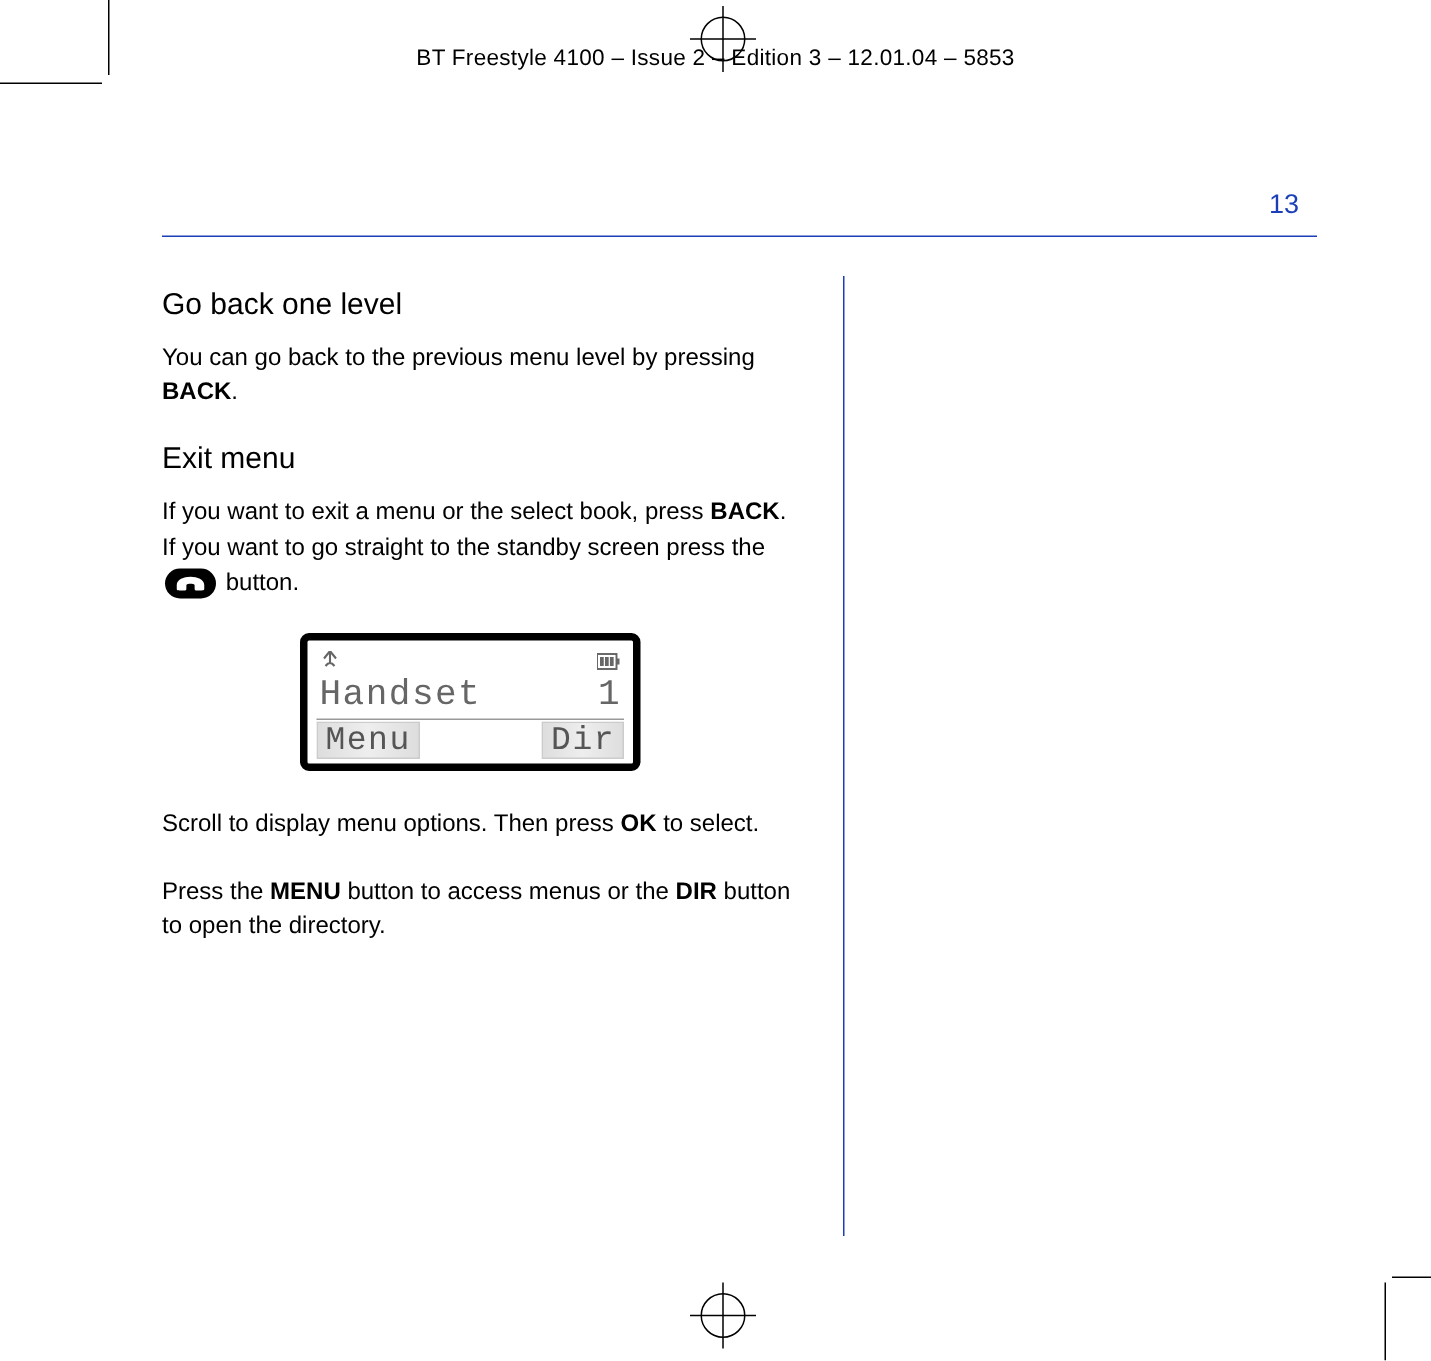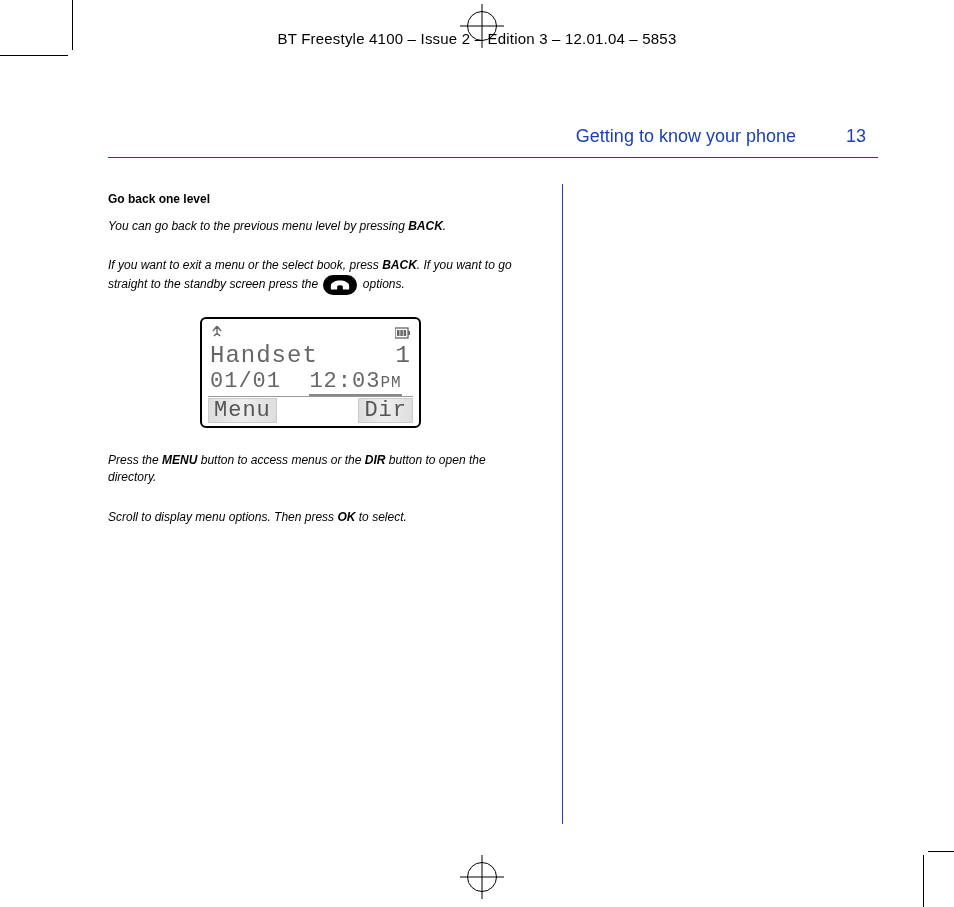--- a/index.html
+++ b/index.html
@@ -73,43 +73,43 @@
     margin-top:26px;
   }
   .col-left { width:420px; }
   .col-right{
     width:1px;
     border-left:1px solid #1a3fb8;
     min-height:640px;
   }
 
   h3.sub {
-    font-size:12px;
-    font-weight:700;
+    font-size:20px;
+    font-weight:400;
     margin:8px 0 12px 0;
   }
-  p { font-size:12px; line-height:1.45; margin:0 0 22px 0;font-style:italic; }
+  p { font-size:16px; line-height:1.45; margin:0 0 22px 0; }
   b { font-weight:700; }
 
   .hang-icon {
     display:inline-flex;
     align-items:center;
     justify-content:center;
     width:34px; height:20px;
     border-radius:10px;
     background:#000;
     vertical-align:middle;
     margin:0 2px;
   }
   .hang-icon svg { width:22px; height:12px; }
 
   .lcd {
     width:205px;
     margin:4px 0 24px 92px;
-    border:2px solid #000000;
+    border:5px solid #000000;
     border-radius:6px;
     padding:5px 6px 3px 6px;
     font-family:"Courier New", monospace;
     color:#666;
     position:relative;
   }
   .lcd-top {
     display:flex; justify-content:space-between; align-items:center;
     height:18px; padding:0 2px;
   }
@@ -146,72 +146,69 @@
 </div>
 <div class="reg reg-bot">
   <div class="hv"></div>
     <div class="circ"></div>
 </div>
 
 <div class="header-line">BT Freestyle 4100 – Issue 2 – Edition 3 – 12.01.04 – 5853</div>
 
 <div class="page">
   <div class="section-title-row">
-    <span>Getting to know your phone</span>
     <span class="page-num">13</span>
   </div>
   <hr class="hr">
 
   <div class="cols">
     <div class="col-left">
 
       <h3 class="sub">Go back one level</h3>
       <p>
         <span>You can go back to the previous menu level by pressing </span><b>BACK</b><span>.</span>
       </p>
 
+      <h3 class="sub">Exit menu</h3>
       <p>
         <span>If you want to exit a menu or the select book, press </span><b>BACK</b><span>.  If you want to go straight to the standby screen press the </span>
         <span class="hang-icon">
           <svg viewBox="0 0 24 12">
               <path d="M2 7 C2 3 7 1 12 1 C17 1 22 3 22 7 L22 10 C22 11 21 11 20 11 L16 11 C15 11 15 10 15 9 L15 7 C14 6 10 6 9 7 L9 9 C9 10 9 11 8 11 L4 11 C3 11 2 11 2 10 Z" fill="#fff"></path>
             </svg>
         </span>
-        <span> options.</span>
+        <span> button.</span>
       </p>
 
       <div class="lcd">
         <div class="lcd-top">
           <svg class="sig" viewBox="0 0 14 14">
               <path d="M7 0 L7 8 M7 0 L3 5 M7 0 L11 5 M4 10 Q7 6 10 10" stroke="#666" stroke-width="1.4" fill="none"></path>
             </svg>
           <svg class="bat" viewBox="0 0 16 12">
               <rect x="0" y="1" width="13" height="10" stroke="#666" fill="none" stroke-width="1.3"></rect>
               <rect x="13" y="4" width="2" height="4" fill="#666"></rect>
               <rect x="2" y="3" width="2.5" height="6" fill="#666"></rect>
               <rect x="5.3" y="3" width="2.5" height="6" fill="#666"></rect>
               <rect x="8.6" y="3" width="2.5" height="6" fill="#666"></rect>
             </svg>
         </div>
         <div class="lcd-line1">
           <span>Handset</span>
           <span>1</span>
         </div>
-        <div class="lcd-line2">
-          <span>01/01</span>&nbsp;&nbsp;<u><span>12:03</span><span class="ampm">PM</span></u>
-        </div>
         <div class="soft-row">
           <span class="soft">Menu</span>
           <span class="soft">Dir</span>
         </div>
       </div>
 
       <p>
+        <span>Scroll to display menu options. Then press </span><b>OK</b><span> to select.</span>
+      </p>
+      <p>
         <span>Press the </span><b>MENU</b><span>  button to access menus or the </span><b>DIR</b><span> button to open the directory.</span>
-      </p>
-      <p>
-        <span>Scroll to display menu options. Then press </span><b>OK</b><span> to select.</span>
       </p>
 
     </div>
     <div class="col-right"></div>
   </div>
 </div>
 
 </body></html>

